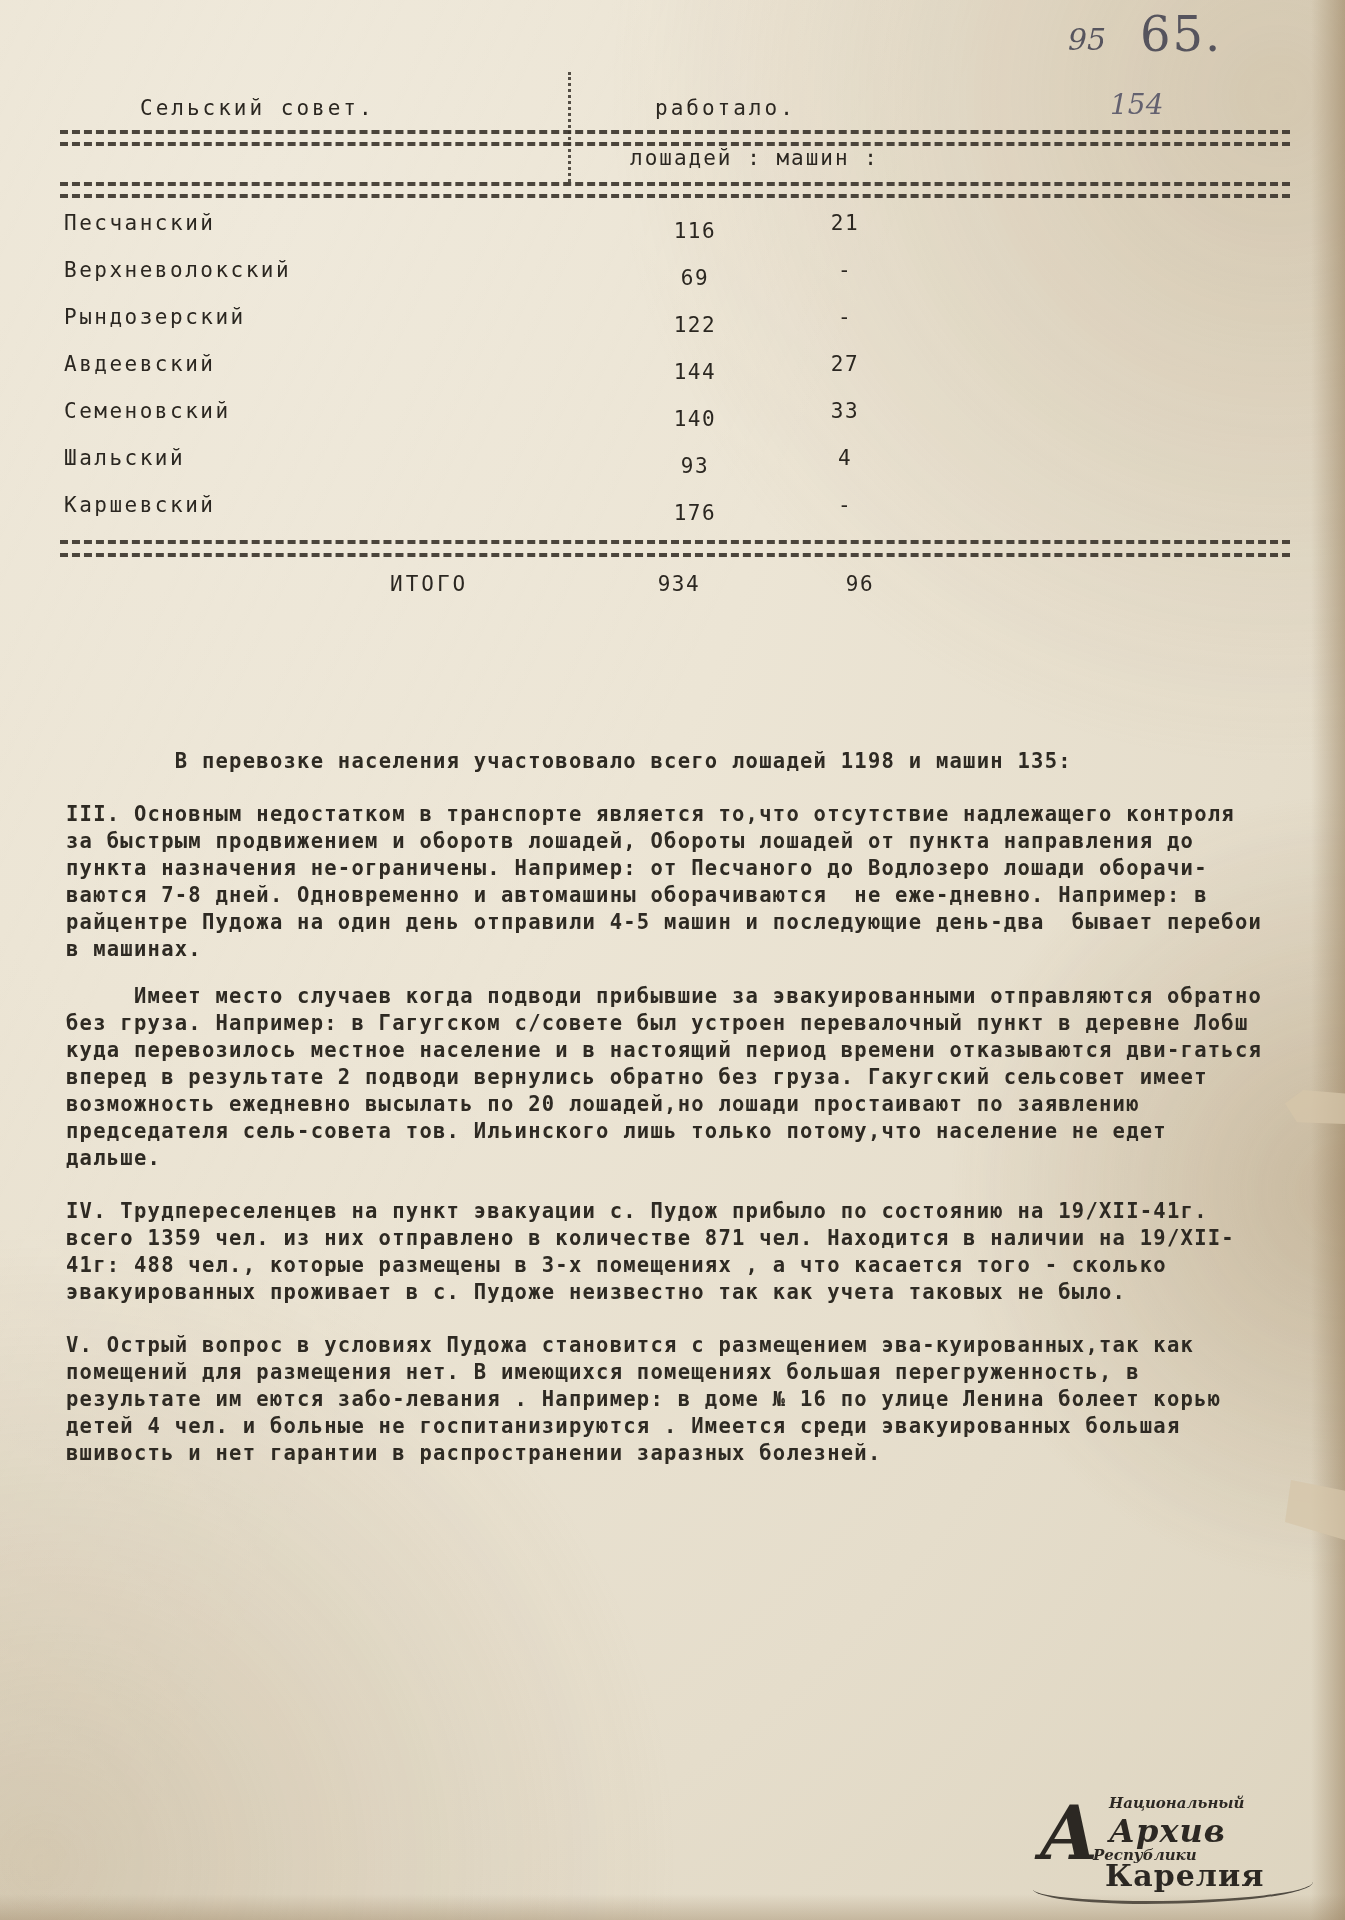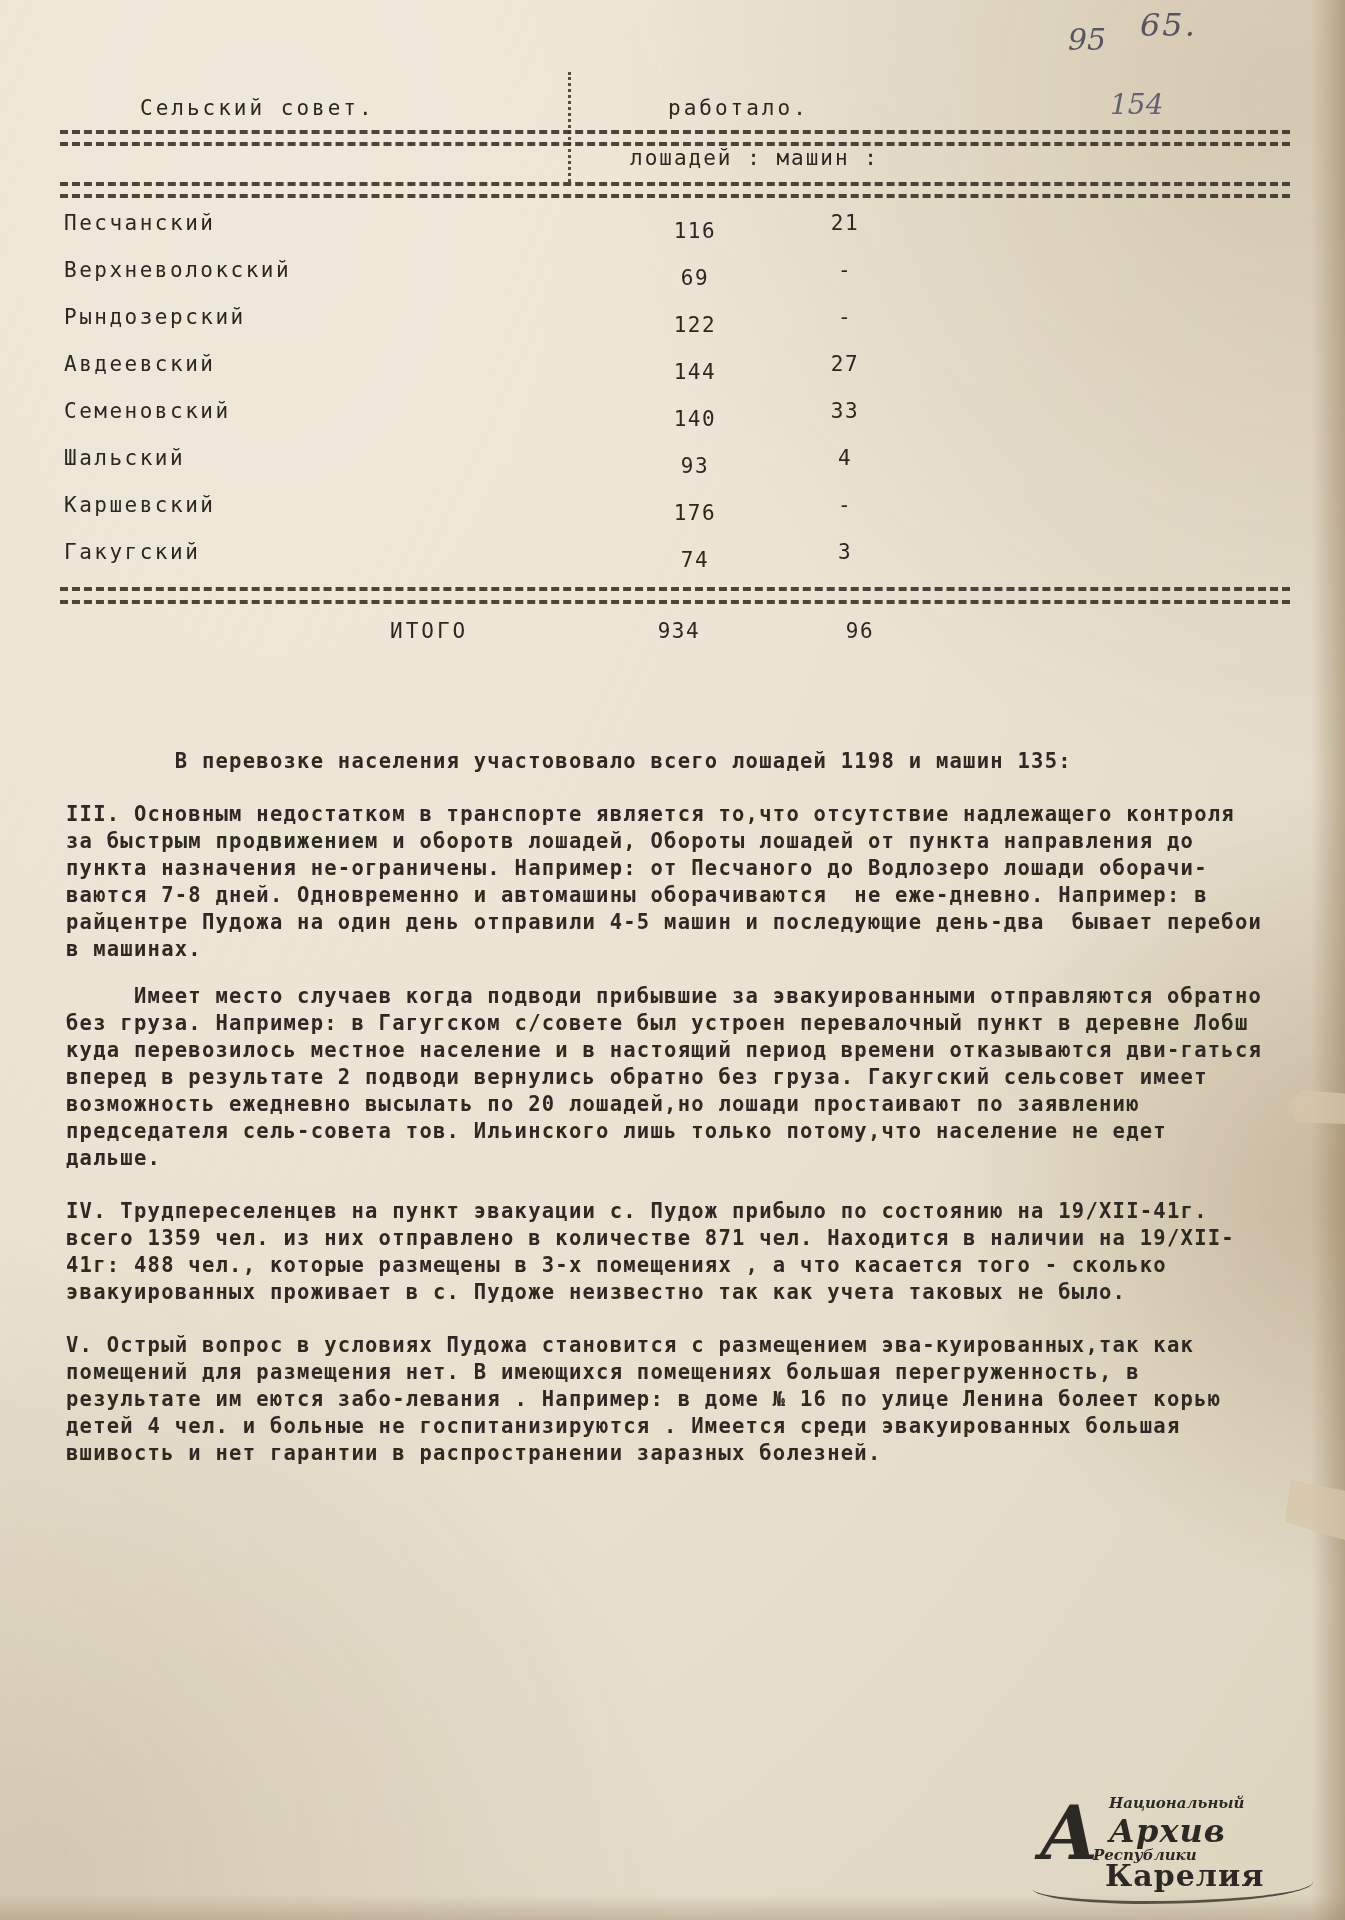--- a/index.html
+++ b/index.html
@@ -64,21 +64,21 @@
   }
 
   
   .handwriting {
     position: absolute;
     font-family: "DejaVu Serif", "Liberation Serif", serif;
     color: #3a3a4a;
     opacity: .82;
   }
   .hw-95 { left: 1068px; top: 22px; font-size: 30px; font-style: italic; }
-  .hw-65 { left: 1140px; top: 6px; font-size: 32px; font-style: italic; letter-spacing: 2px; }
+  .hw-65 { left: 1140px; top: 6px; font-size: 48px; letter-spacing: 2px; }
   .hw-154 { left: 1110px; top: 88px; font-size: 28px; font-style: italic; color: #4a4a60; }
 
   
   .tbl {
     position: absolute;
     left: 60px;
     top: 96px;
     width: 1230px;
     font-size: 21px;
     letter-spacing: 1.6px;
@@ -87,21 +87,20 @@
     position: relative;
     height: 96px;
   }
   .th-left {
     position: absolute; left: 80px; top: 0;
     letter-spacing: 3px;
   }
   .th-right {
     position: absolute; left: 595px; top: 0;
     letter-spacing: 3px;
-    margin-left: 13px;
   }
   .th-sub {
     position: absolute; left: 570px; top: 50px;
     letter-spacing: 2px;
   }
   .vdots {
     position: absolute;
     left: 508px;
     top: -24px;
     height: 110px;
@@ -254,25 +253,20 @@
         <div class="row">
           <span class="c-name">Шальский</span>
           <span class="c-horses">93</span>
           <span class="c-cars">4</span>
         </div>
         <div class="row">
           <span class="c-name">Каршевский</span>
           <span class="c-horses">176</span>
           <span class="c-cars">-</span>
         </div>
-        <div class="row">
-          <span class="c-name">Гакугский</span>
-          <span class="c-horses">74</span>
-          <span class="c-cars">3</span>
-        </div>
 
         <div class="bottom-rules">
           <div class="dashed br1"></div>
           <div class="dashed br2"></div>
         </div>
 
         <div class="total-row">
           <span class="total-label">ИТОГО</span>
           <span class="total-horses">934</span>
           <span class="total-cars">96</span>

